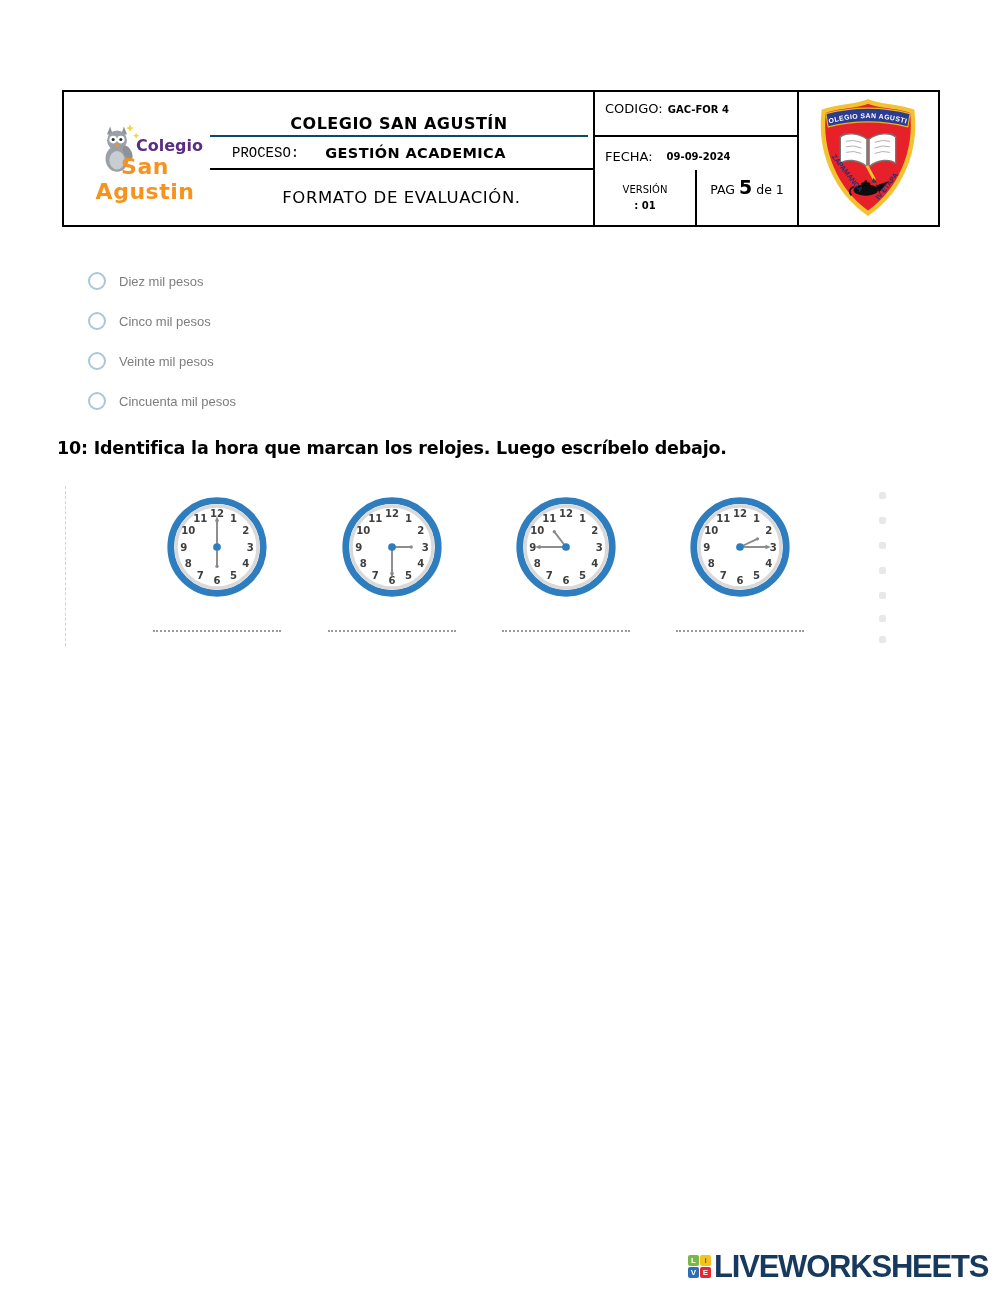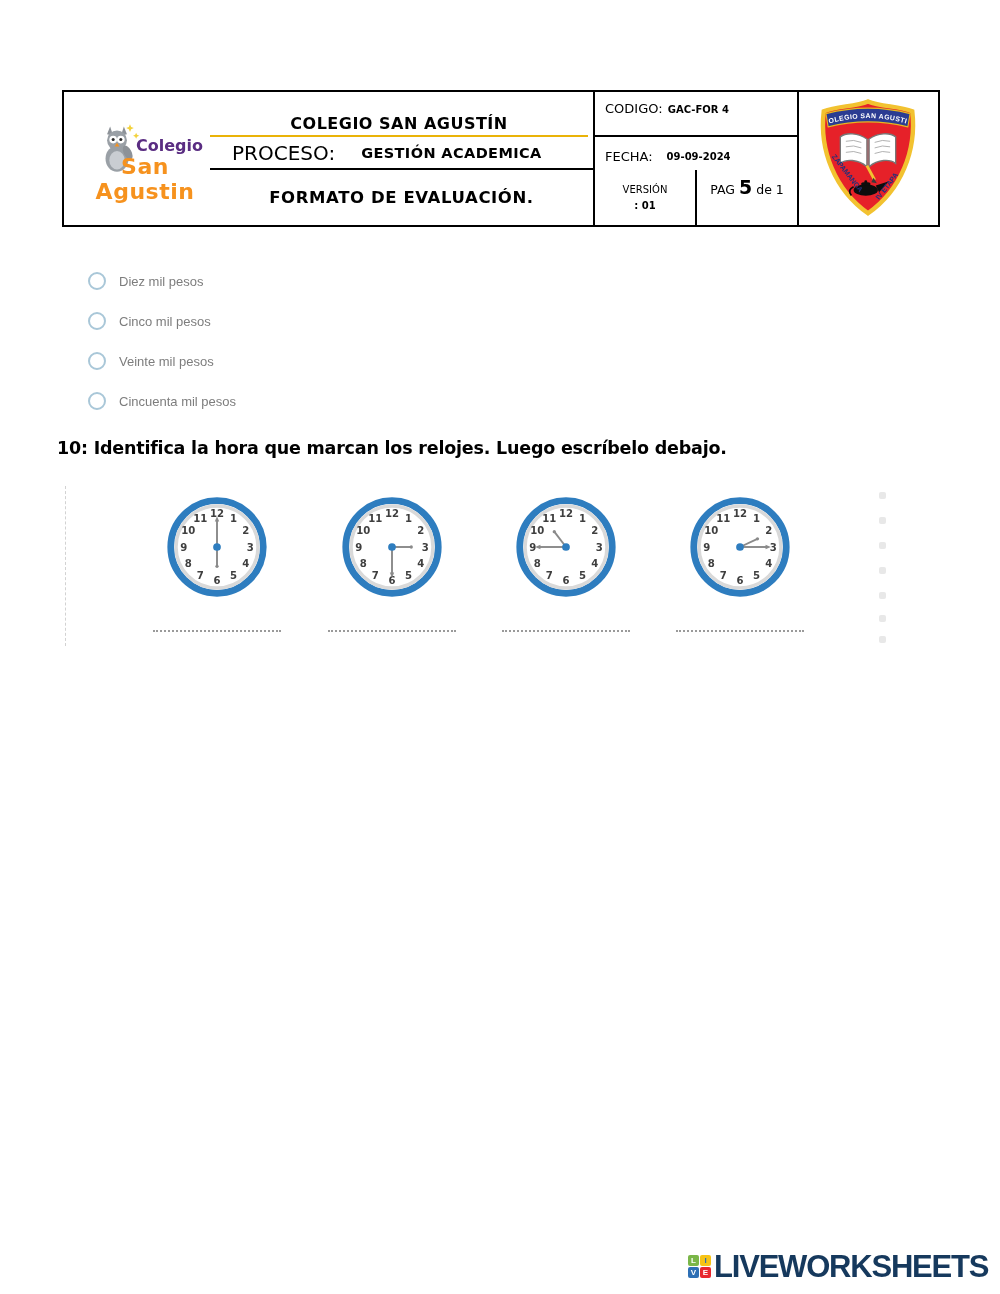--- a/index.html
+++ b/index.html
@@ -6,40 +6,40 @@
   html,body { background:#e9e9e9; }
   .page {
     position:relative; width:1000px; height:1294px; background:#ffffff;
     font-family:"DejaVu Sans", sans-serif; overflow:hidden; margin:0 auto;
   }
   
   .tbl { position:absolute; left:62px; top:90px; width:878px; height:137px;
          border:2px solid #000; }
   .cell { position:absolute; background:#fff; }
   .c-logo    { left:8px;   top:0;    width:146px; height:133px; border-right:2px solid #000; }
-  .c-name    { left:146px; top:0;  width:378px; height:45px;  border-bottom:2px solid #eab308;
+  .c-name    { left:146px; top:0;  width:378px; height:45px;  border-bottom:2px solid #0c4a6e;
                display:flex; align-items:flex-end; justify-content:center; padding-bottom:2px; }
   .c-proceso { left:146px; top:45px; width:383px; height:33px; border-bottom:2px solid #000;
                display:flex; align-items:center; padding-left:22px; gap:26px; }
   .c-formato { left:146px; top:78px; width:383px; height:55px;
                display:flex; align-items:center; justify-content:center; }
   .c-codigo  { left:529px; top:0;   width:204px; height:45px; border-left:2px solid #000; border-bottom:2px solid #000;
                padding:6px 0 0 10px; }
   .c-fecha   { left:529px; top:45px; width:204px; height:41px; border-left:2px solid #000; border-bottom:2px solid #000;
                display:flex; align-items:center; padding-left:10px; gap:14px; }
   .c-version { left:529px; top:78px; width:102px; height:55px; border-left:2px solid #000;
                display:flex; flex-direction:column; align-items:center; justify-content:center; }
   .c-pag     { left:631px; top:78px; width:102px; height:55px; border-left:2px solid #000;
                display:flex; align-items:flex-start; justify-content:center; padding-top:8px; gap:4px; }
   .c-crest   { left:733px; top:0;   width:139px; height:133px; border-left:2px solid #000;
                display:flex; align-items:center; justify-content:center; }
   .hdr-school   { font-size:16px; font-weight:bold; letter-spacing:.5px; }
-  .hdr-proc-lbl { font-size:20px; }
+  .hdr-proc-lbl { font-size:14px;font-family:Liberation Mono, monospace; }
   .hdr-proc-val { font-size:14.5px; font-weight:bold; letter-spacing:.4px; }
-  .hdr-formato  { font-size:16.5px; font-weight:bold; letter-spacing:.6px;text-align:center; }
+  .hdr-formato  { font-size:16.5px; font-weight:normal; letter-spacing:.6px;text-align:center; }
   .hdr-meta-lbl { font-size:13px; }
   .hdr-meta-val { font-size:10px; font-weight:bold; }
   .hdr-version  { font-size:10px; line-height:1.6; }
   .pag-num      { font-size:19px; font-weight:bold; line-height:1; }
   .pag-small    { font-size:12.5px; padding-top:4px; }
   .logo-colegio { position:absolute; left:64px; top:44px; font-size:16px; font-weight:bold; color:#5a2d82; }
   .logo-san     { position:absolute; left:2px;  top:62px; width:142px; text-align:center;
                   font-size:22px; font-weight:bold; color:#f6921e; letter-spacing:.5px; }
   .owl          { position:absolute; left:22px; top:30px; }
   

